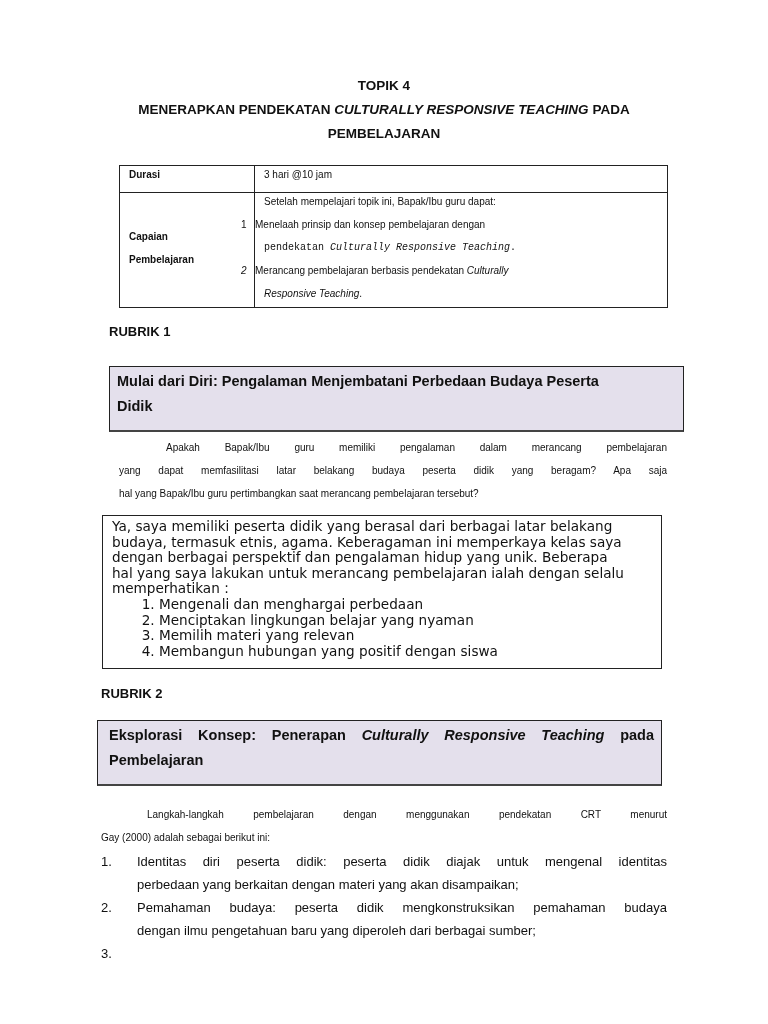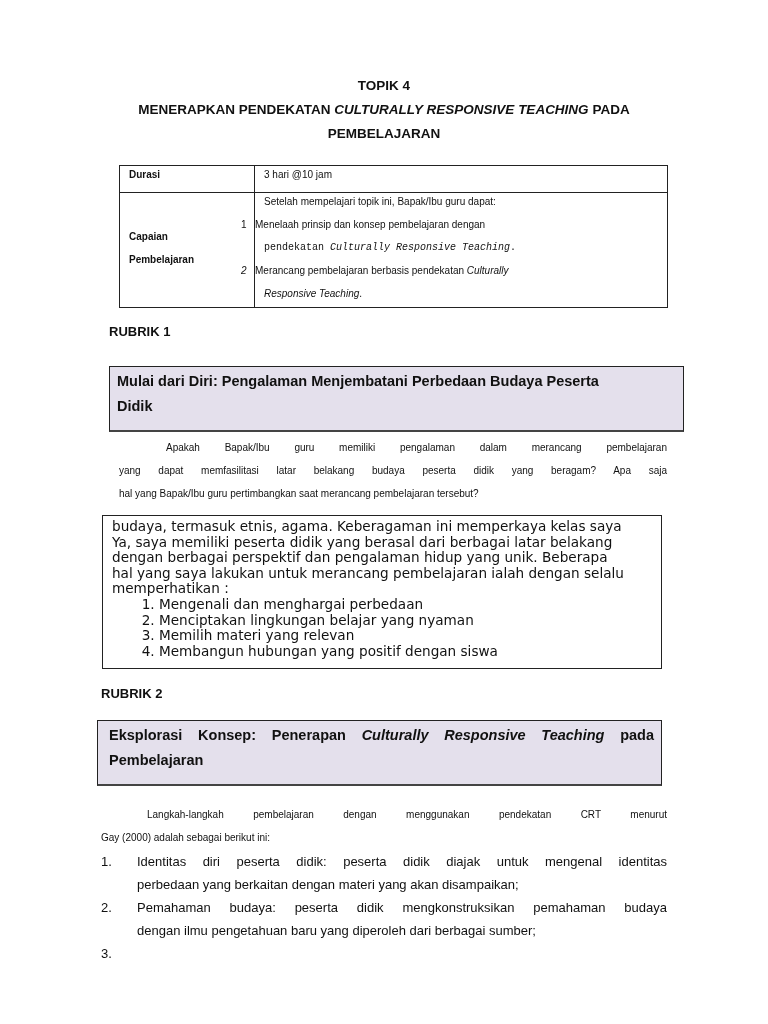--- a/index.html
+++ b/index.html
@@ -69,22 +69,22 @@
   <div>Didik</div>
 </div>
 
 <div class="abs para" style="left:119px; top:436px; width:548px;">
   <div style="text-indent:47px; text-align:justify; text-align-last:justify;">Apakah Bapak/Ibu guru memiliki pengalaman dalam  merancang pembelajaran</div>
   <div style="text-align:justify; text-align-last:justify;">yang dapat memfasilitasi latar belakang budaya peserta didik yang beragam? Apa saja</div>
   <div>hal yang Bapak/Ibu guru pertimbangkan saat merancang pembelajaran tersebut?</div>
 </div>
 
 <div class="answer-box" style="left:102px; top:515px; width:560px; height:154px; padding:3px 0 0 9px;">
+  <div>Ya, saya memiliki peserta didik yang berasal dari berbagai latar belakang</div>
   <div>budaya, termasuk etnis, agama. Keberagaman ini memperkaya kelas saya</div>
-  <div>Ya, saya memiliki peserta didik yang berasal dari berbagai latar belakang</div>
   <div>dengan berbagai perspektif dan pengalaman hidup yang unik. Beberapa</div>
   <div>hal yang saya lakukan untuk merancang pembelajaran ialah dengan selalu</div>
   <div>memperhatikan :</div>
   <ol>
     <li>Mengenali dan menghargai perbedaan</li>
     <li>Menciptakan lingkungan belajar yang nyaman</li>
     <li>Memilih materi yang relevan</li>
     <li>Membangun hubungan yang positif dengan siswa</li>
   </ol>
 </div>

